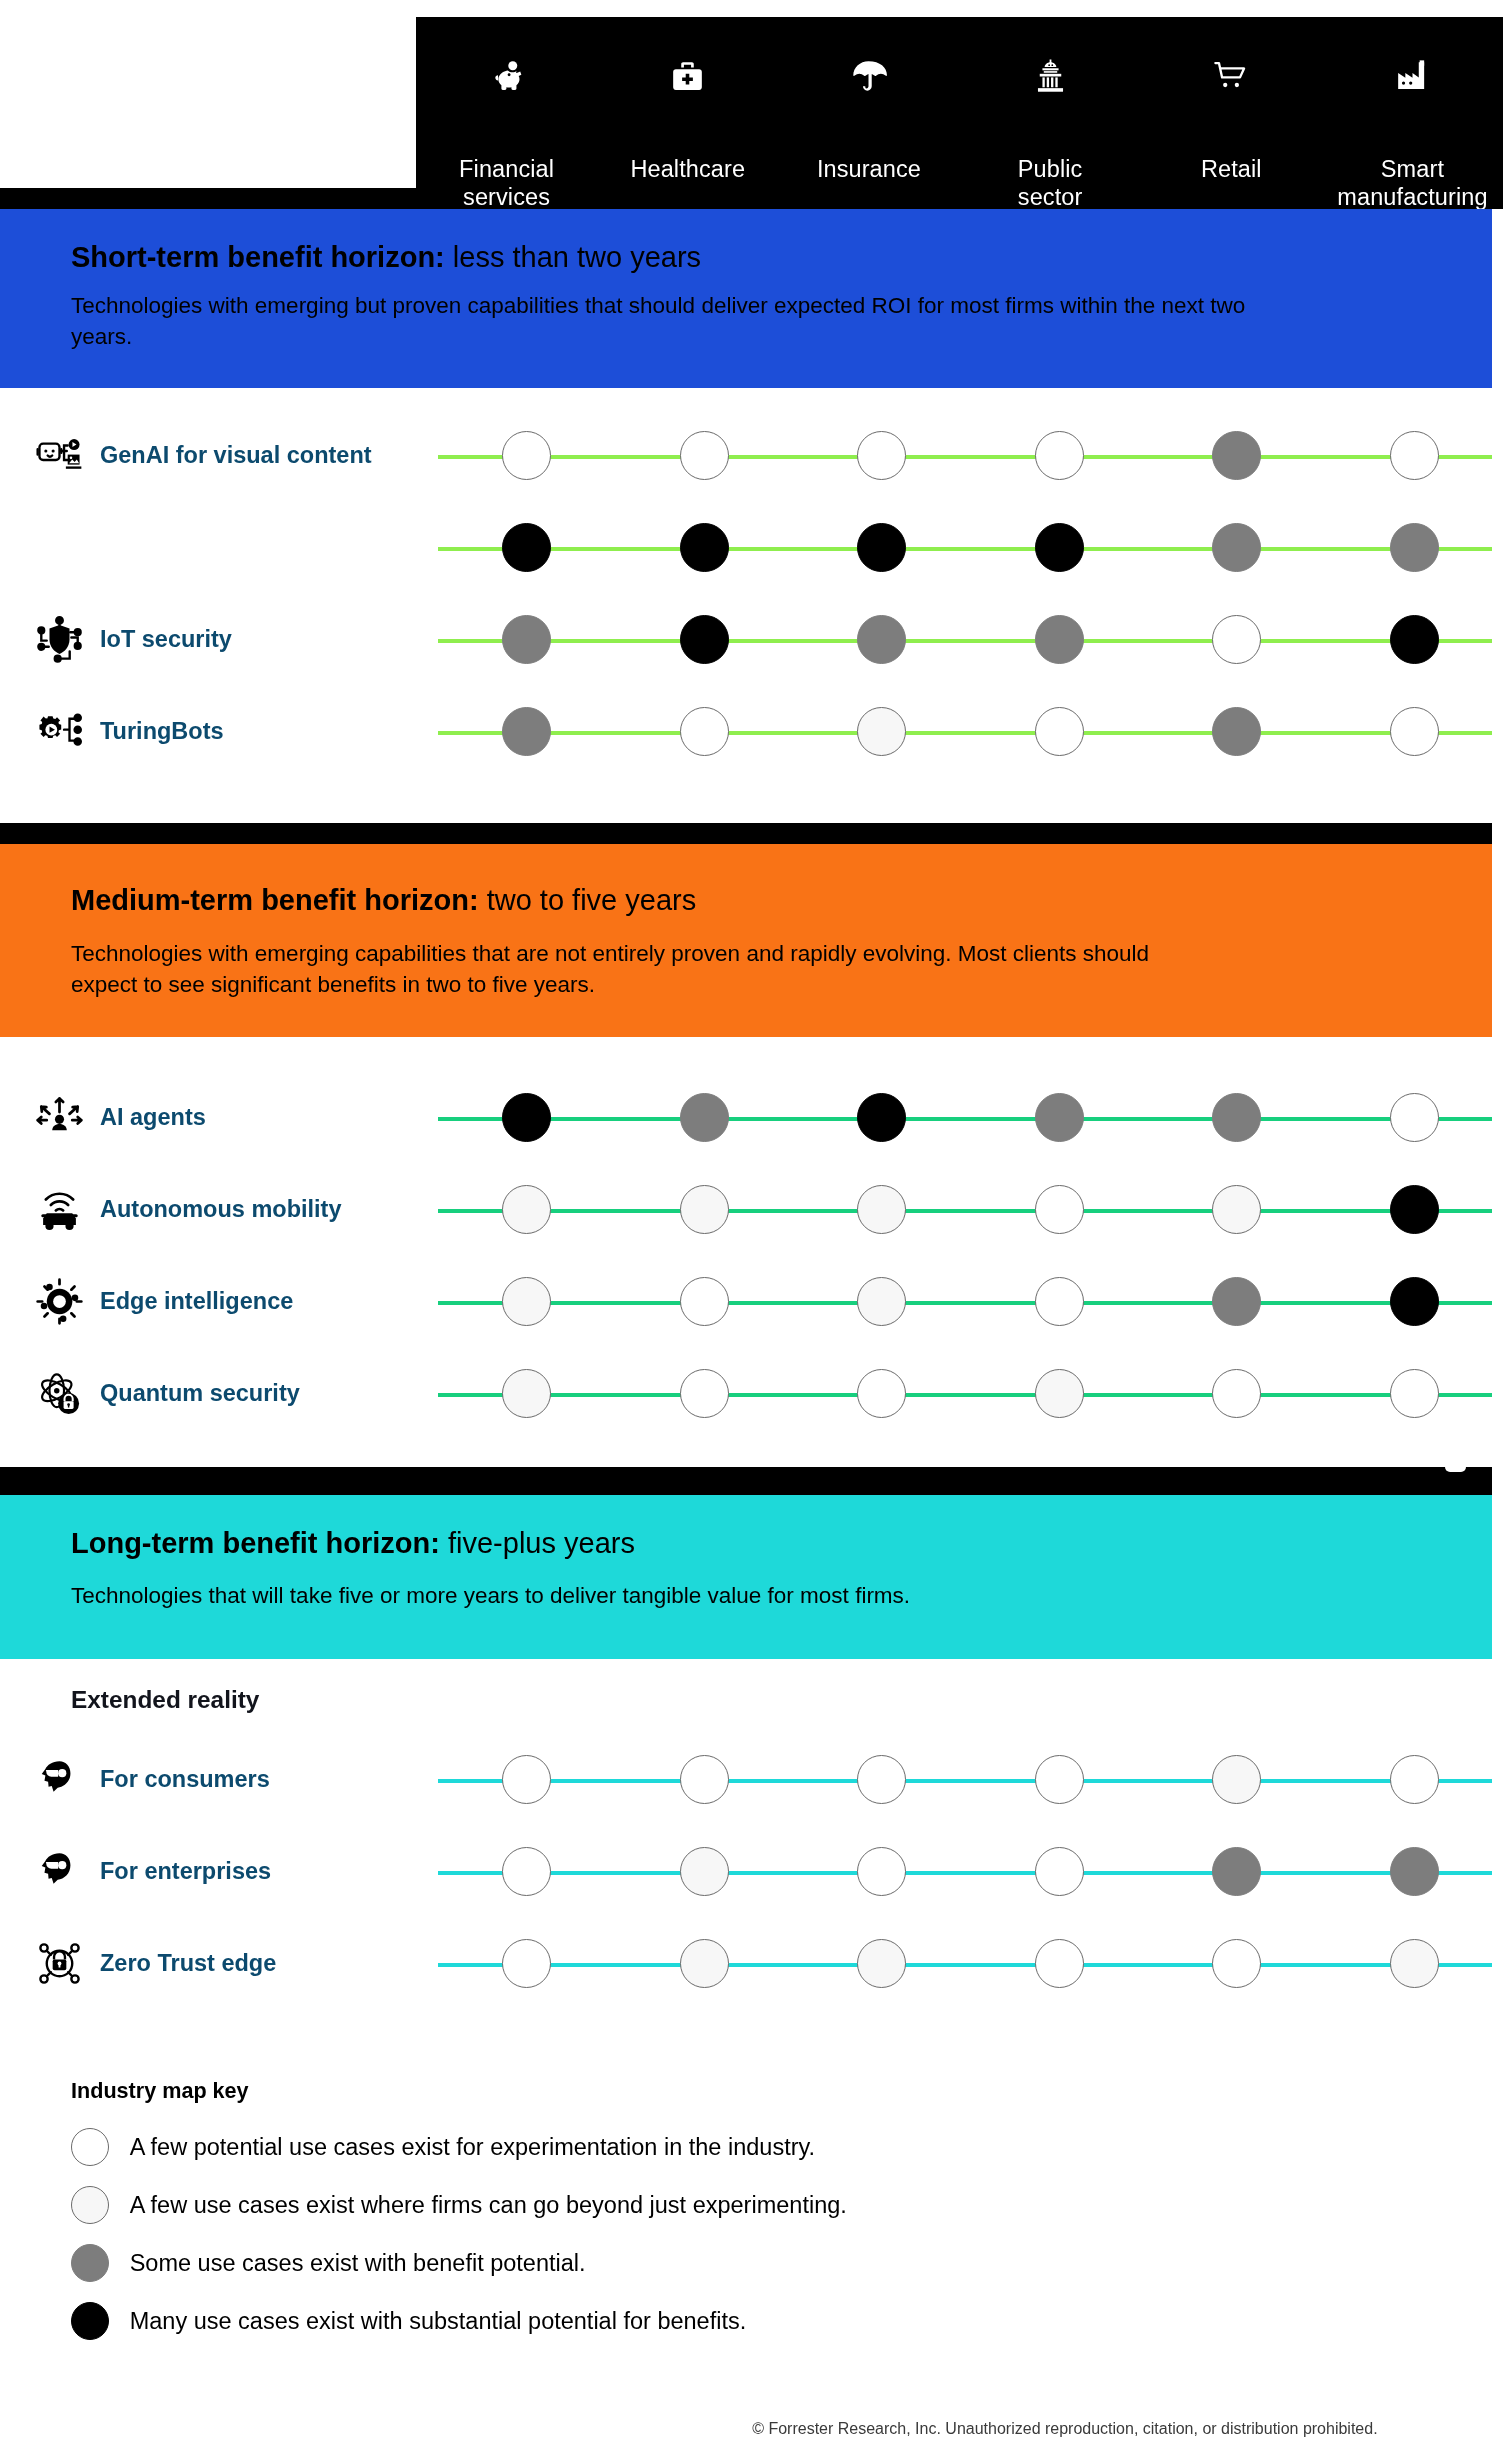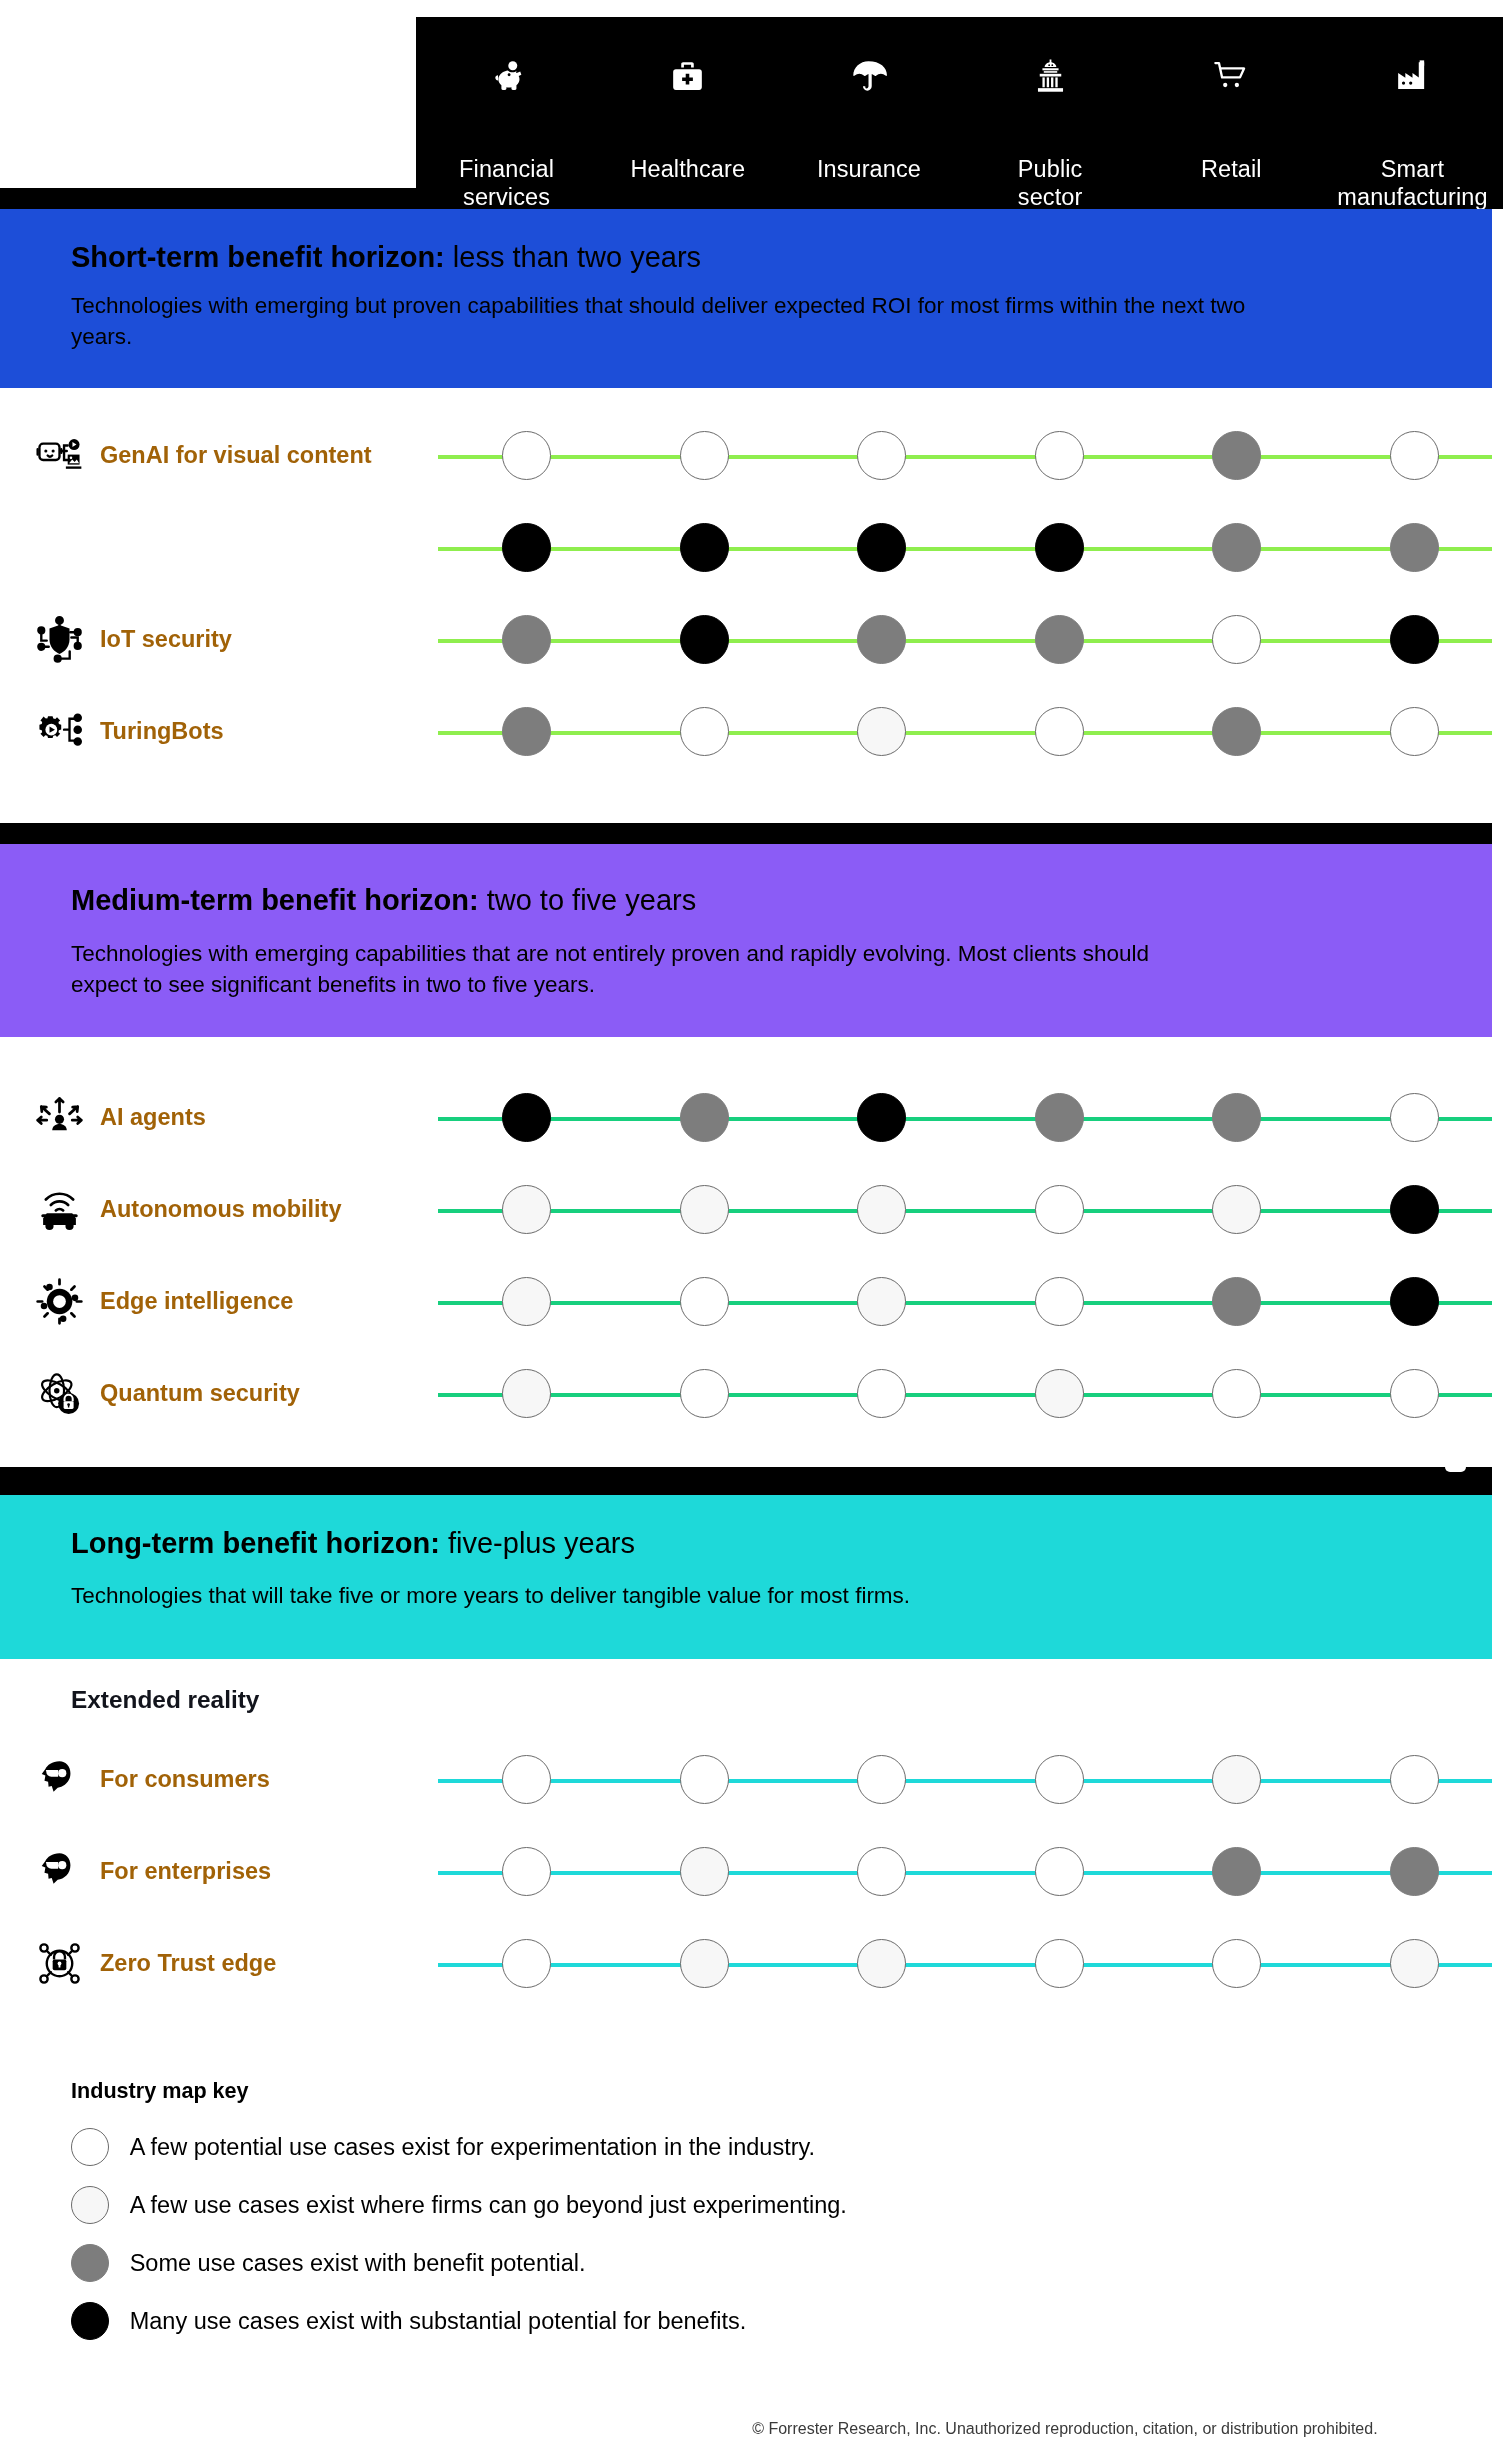--- a/index.html
+++ b/index.html
@@ -42,21 +42,21 @@
   .banner .btitle{
     font-size:29px;line-height:36px;font-weight:400;
     margin:0;padding:0;
   }
   .banner .btitle b{font-weight:700;}
   .banner .bdesc{
     font-size:22.5px;line-height:31px;font-weight:400;margin:0;padding:0;
   }
 
   .banner-short{top:209px;height:179px;background:#1d4ed8;}
-  .banner-med{top:844px;height:193px;background:#8b5cf6;}
+  .banner-med{top:844px;height:193px;background:#f97316;}
   .banner-long{top:1495px;height:164px;background:#1ed9d9;}
 
   .blackstrip{position:absolute;left:0;width:1492px;height:45px;background:#000;}
   .blackstrip-med{top:823px;}
   .blackstrip-long{top:1467px;}
   .notch{position:absolute;left:1445px;top:1467px;width:20.7px;height:4.7px;background:#fff;border-radius:0 0 7.5px 7.5px;}
 
   .banner-inner{position:absolute;left:71px;}
 
   
@@ -67,21 +67,21 @@
   .row-label-wrap{
     position:absolute;left:34px;top:0;height:92px;width:395px;
     display:flex;align-items:center;gap:15px;
   }
   .row-icon{
     width:51px;height:51px;flex:0 0 51px;
     display:flex;align-items:center;justify-content:center;
   }
   .row-icon svg{display:block;}
   .row-label{
-    font-size:23.5px;font-weight:700;line-height:28px;color:#a16207;
+    font-size:23.5px;font-weight:700;line-height:28px;color:#0c4a6e;
   }
   .track{
     position:absolute;left:438px;top:0;right:0;height:92px;
   }
   .track-line{
     position:absolute;left:0;right:11.3px;top:46px;height:3.8px;
   }
   .dots{
     position:absolute;left:0;right:0;top:0;height:92px;
     display:flex;align-items:center;

